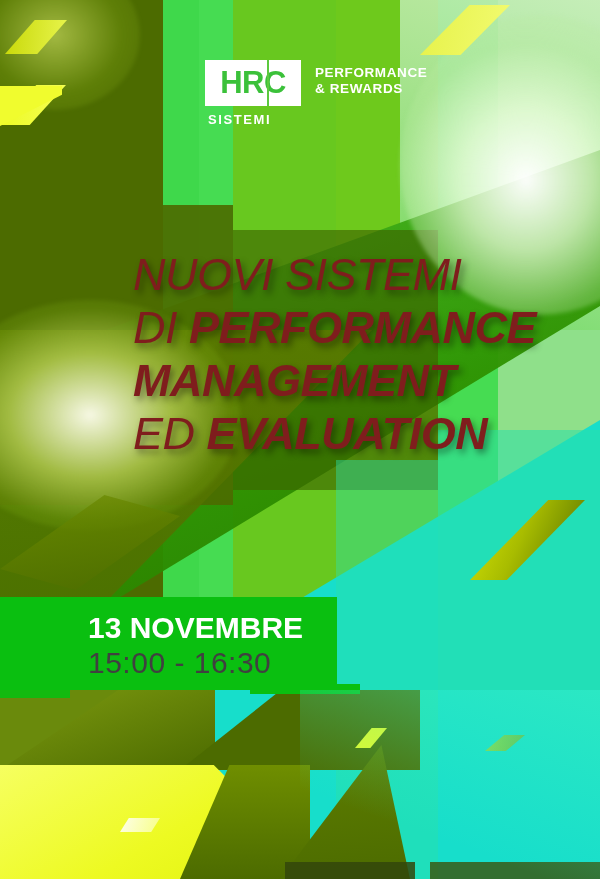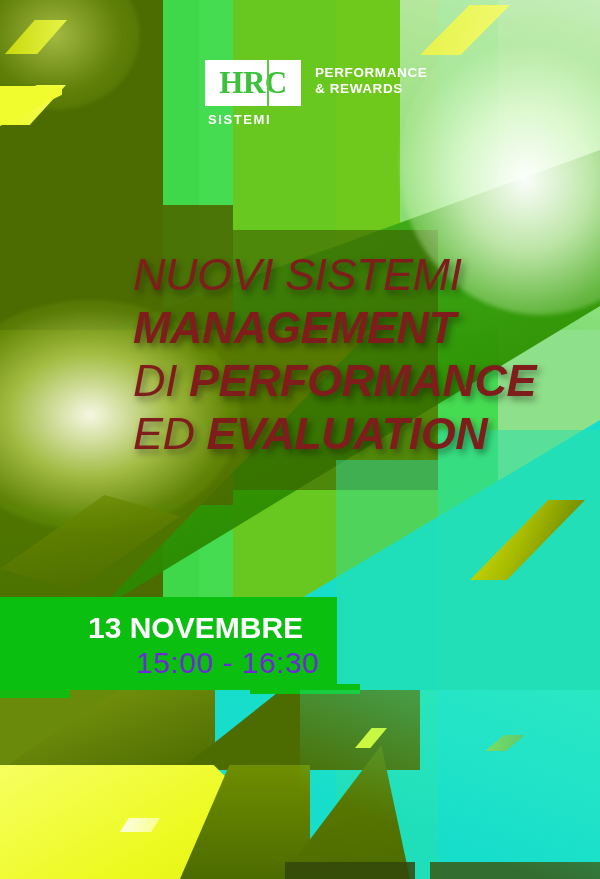--- a/index.html
+++ b/index.html
@@ -52,21 +52,21 @@
     left: 0; top: 0;
     width: 100%;
     height: 100%;
     display: flex;
     align-items: center;
     justify-content: center;
     color: #3BC13A;
     font-size: 31px;
     font-weight: bold;
     letter-spacing: -0.5px;
-    font-family: Liberation Serif, serif;
+    font-family: Liberation Sans, sans-serif;
   }
   #logo-divider {
     position: absolute;
     left: 62px;
     top: 0;
     width: 2px;
     height: 46px;
     background: #5CC93F;
   }
   #logo-square {
@@ -127,27 +127,26 @@
     font-size: 30px;
     font-weight: bold;
     letter-spacing: 0px;
     font-family: "Liberation Sans", sans-serif;
     white-space: nowrap;
   }
   #time-text {
     position: absolute;
     left: 88px;
     top: 646px;
-    color: #6d28d9;
+    color: #404040;
     font-size: 30px;
     font-weight: normal;
     letter-spacing: 0.5px;
     font-family: "Liberation Sans", sans-serif;
     white-space: nowrap;
-    margin-left: 48px;
   }
 </style>
 </head>
 <body>
 
 <div id="poster">
 
   <div class="layer col" style="left:0px;width:60px;background:#4C6B00;"></div>
   <div class="layer col" style="left:60px;width:103px;background:#4C6B00;"></div>
   <div class="layer col" style="left:163px;width:36px;background:#3FD84B;"></div>
@@ -298,24 +297,24 @@
       <div>PERFORMANCE</div>
       <div>&amp; REWARDS</div>
     </div>
   </div>
 
   <div id="headline">
     <span class="line">
       <span class="light">NUOVI SISTEMI</span>
     </span>
     <span class="line">
-      <span class="bold">MANAGEMENT</span>
+      <span class="light">DI </span><span class="bold">PERFORMANCE</span>
     </span>
     <span class="line">
-      <span class="light">DI </span><span class="bold">PERFORMANCE</span>
+      <span class="bold">MANAGEMENT</span>
     </span>
     <span class="line">
       <span class="light">ED </span><span class="bold">EVALUATION</span>
     </span>
   </div>
 
   <div id="date-panel"></div>
   <div id="date-text">13 NOVEMBRE</div>
   <div id="time-text">15:00 - 16:30</div>
 

